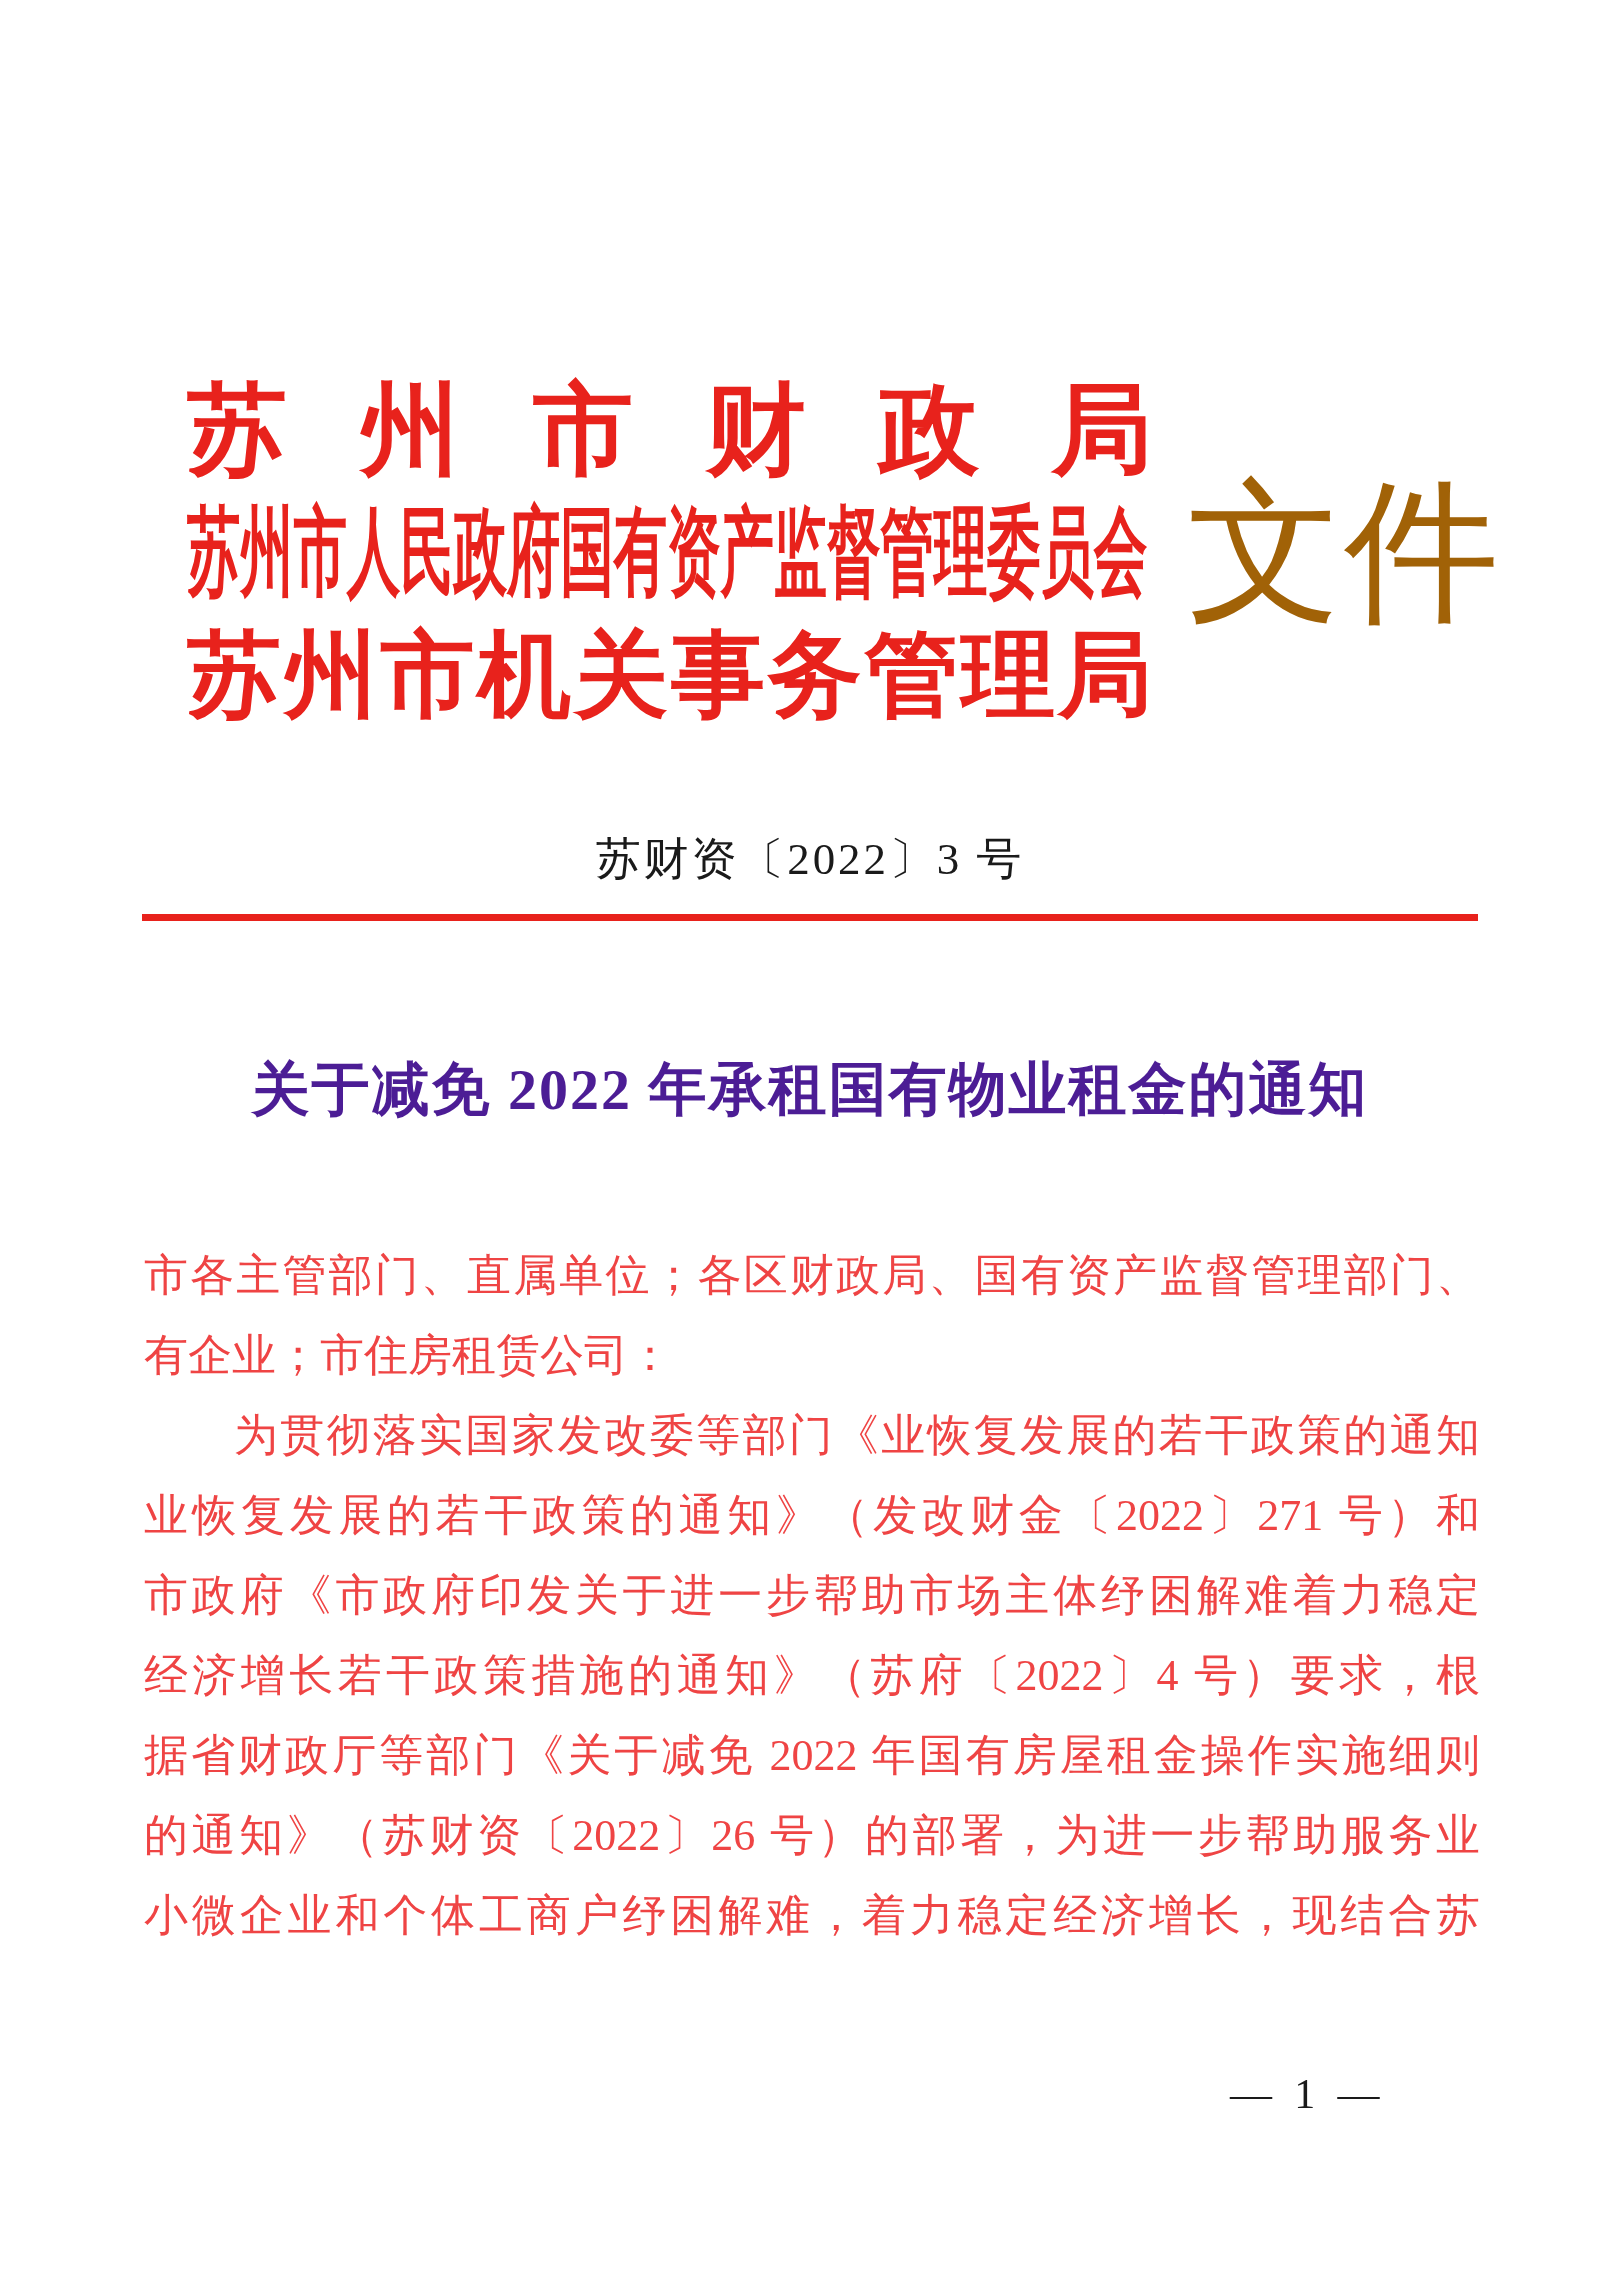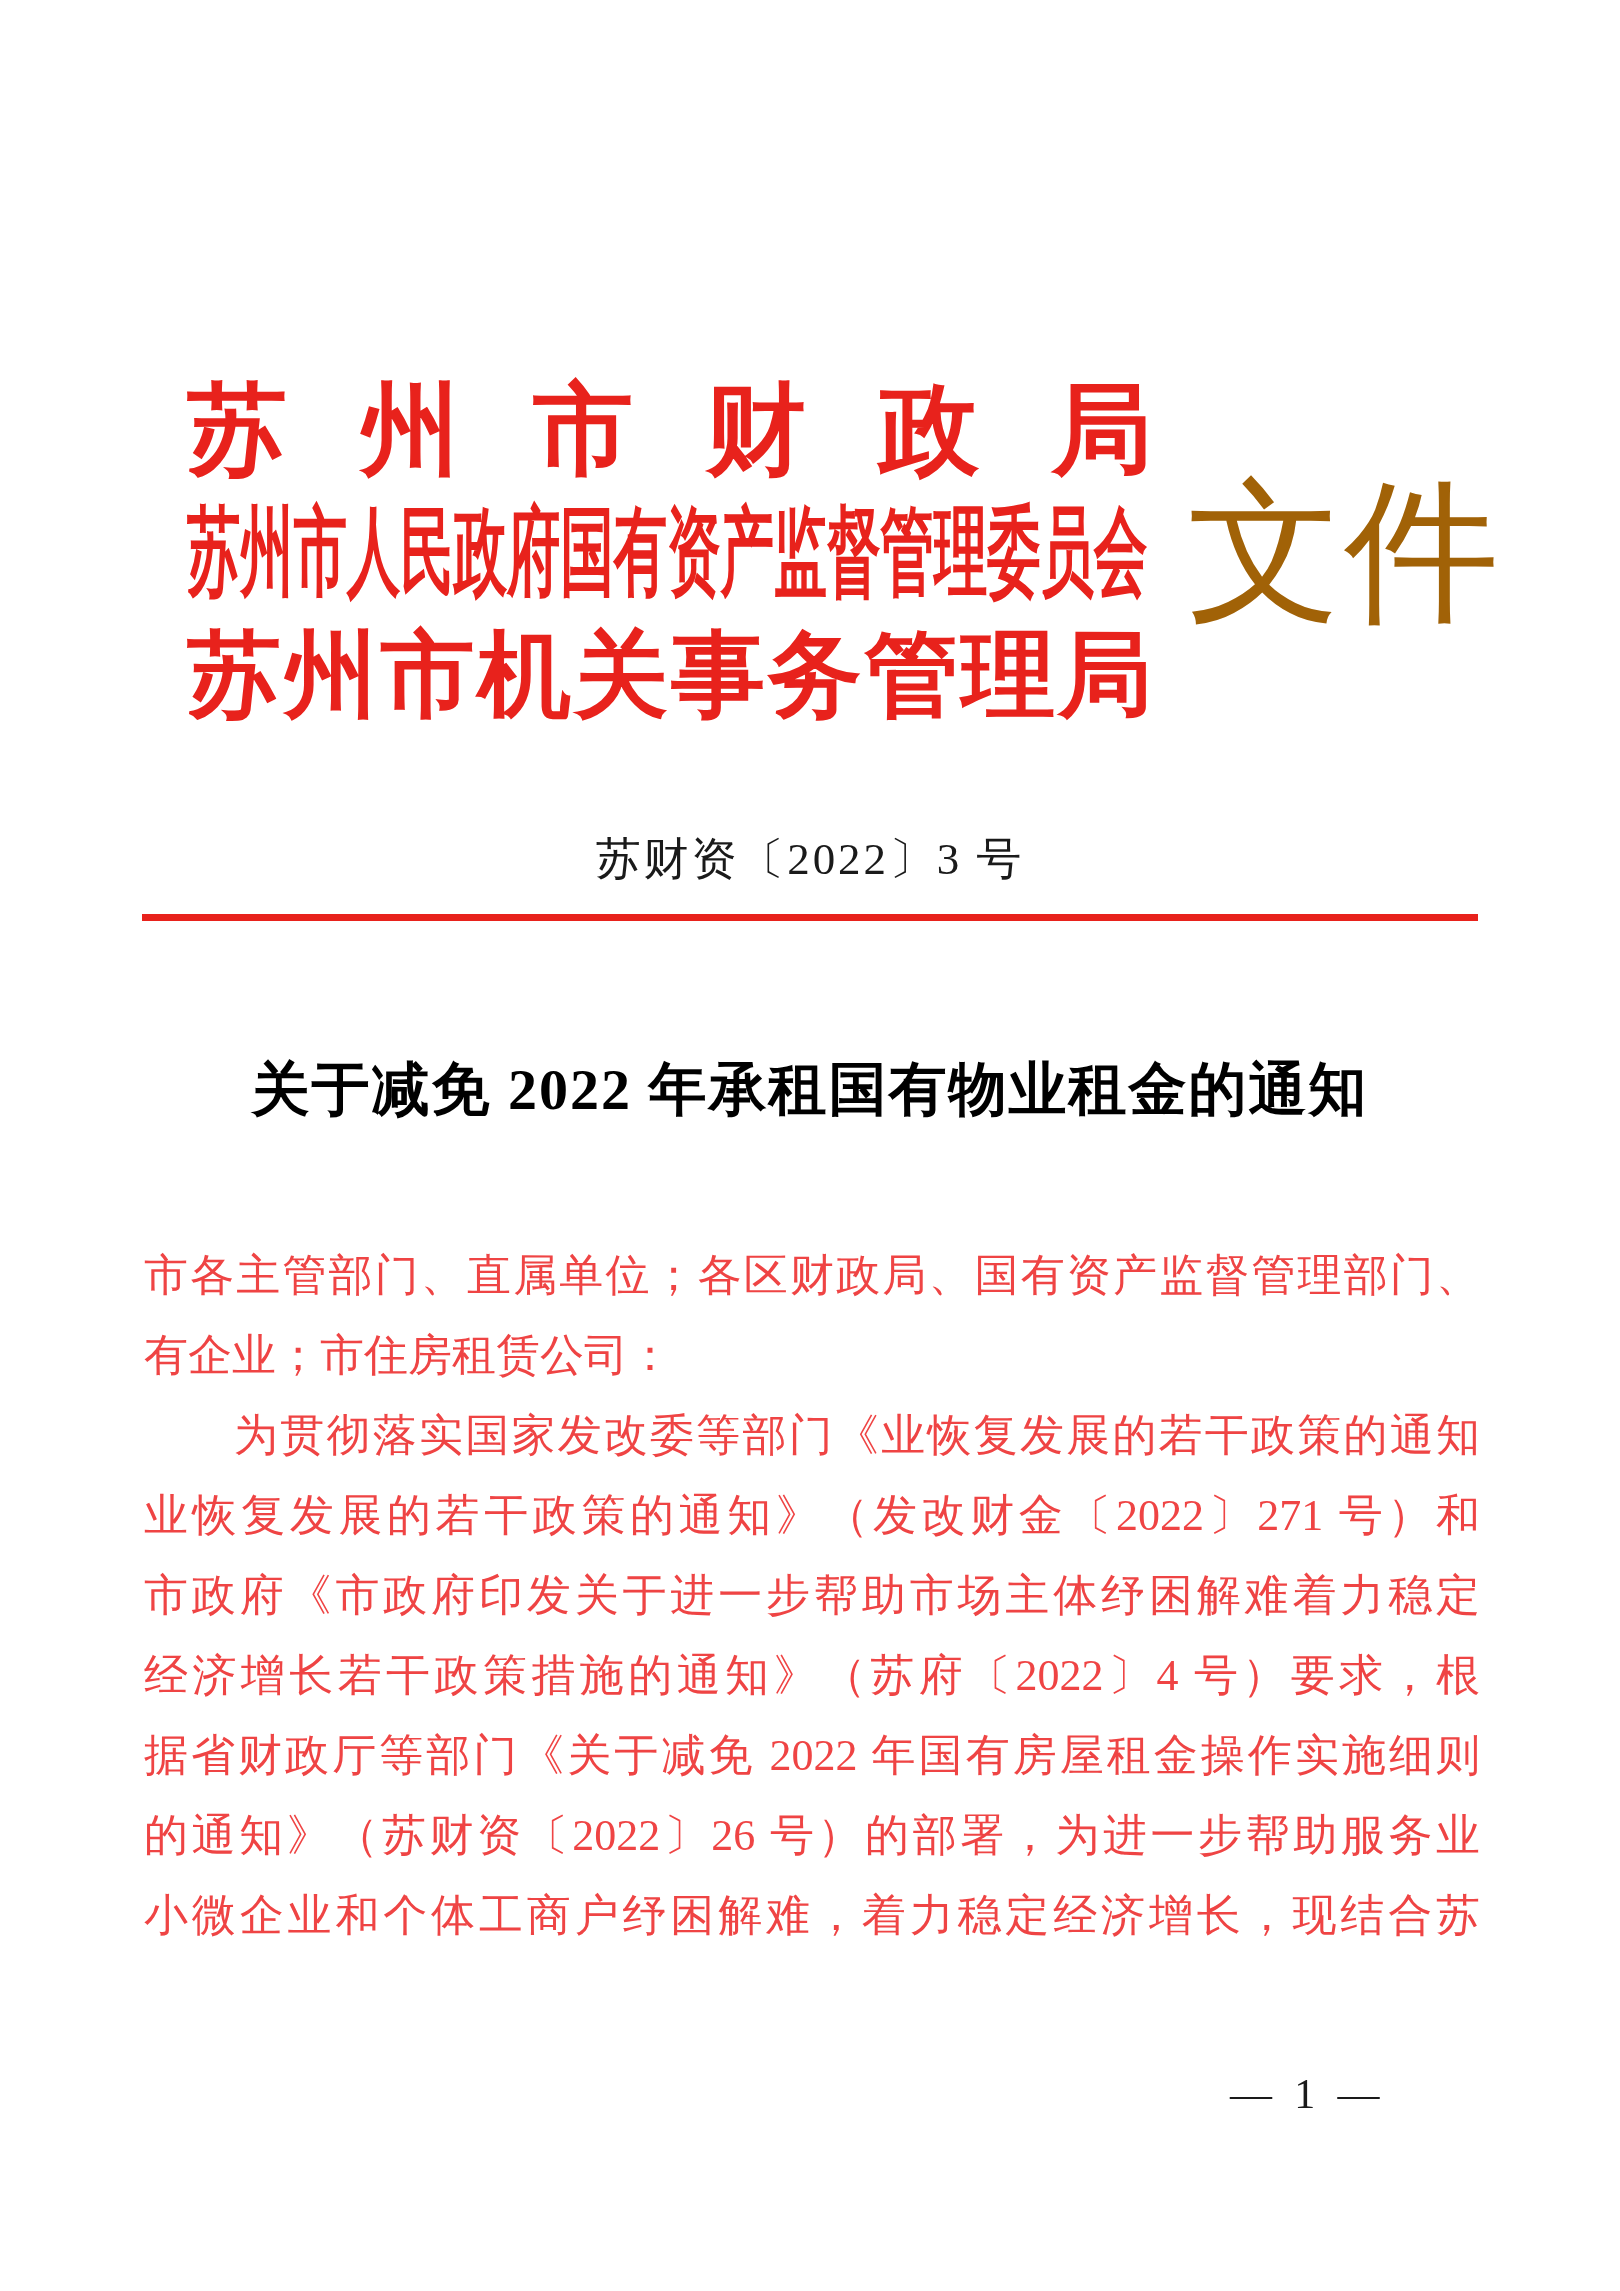--- a/index.html
+++ b/index.html
@@ -96,21 +96,21 @@
 
   
   .doc-title {
     position: absolute;
     left: 0;
     top: 1051px;
     width: 1620px;
     text-align: center;
     font-size: 58px;
     font-weight: bold;
-    color: #000000;
+    color: #4c1d95;
     letter-spacing: 2px;
   }
 
   
   .body-text {
     position: absolute;
     left: 144px;
     top: 1236px;
     width: 1336px;
     color: #ef4444;

